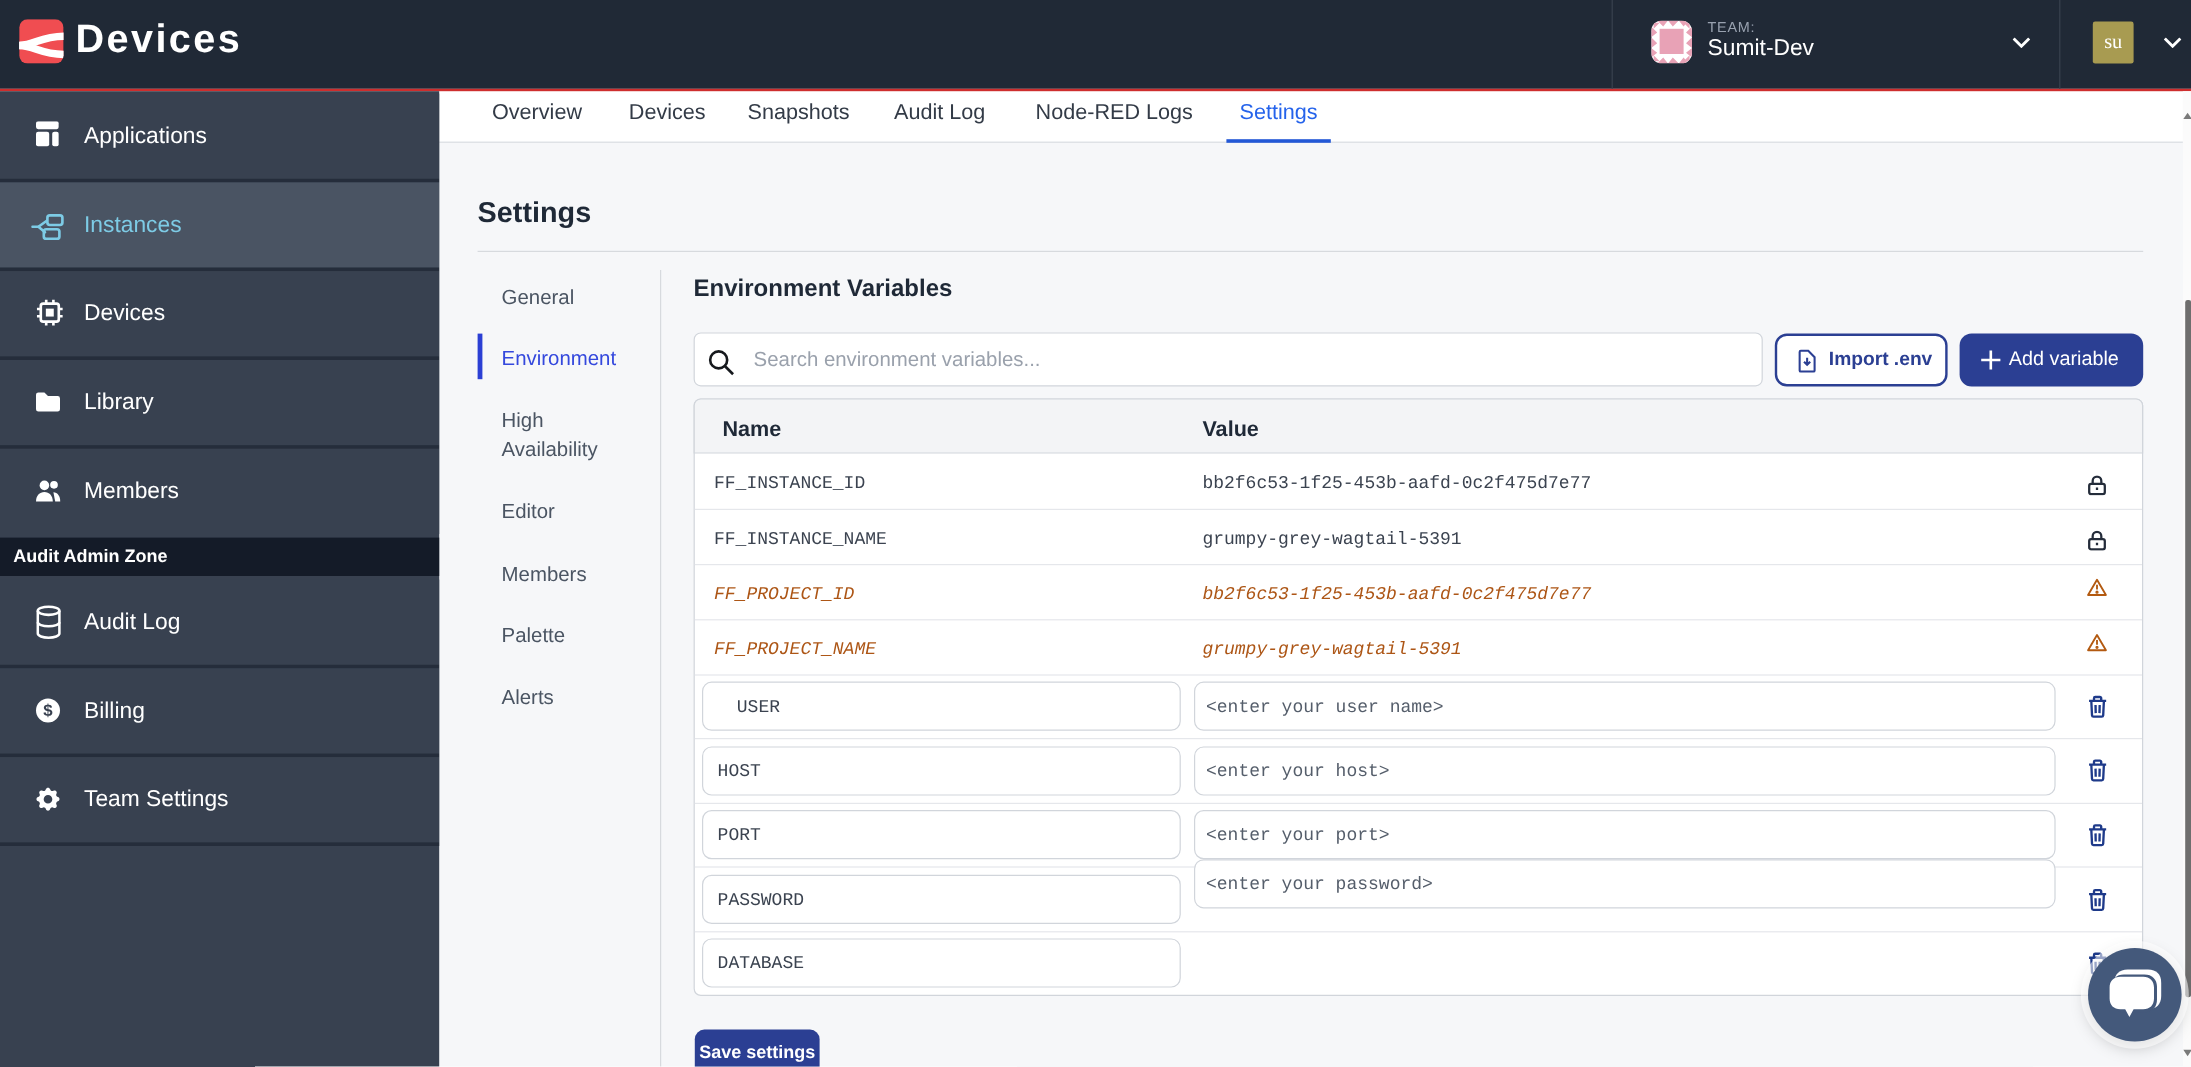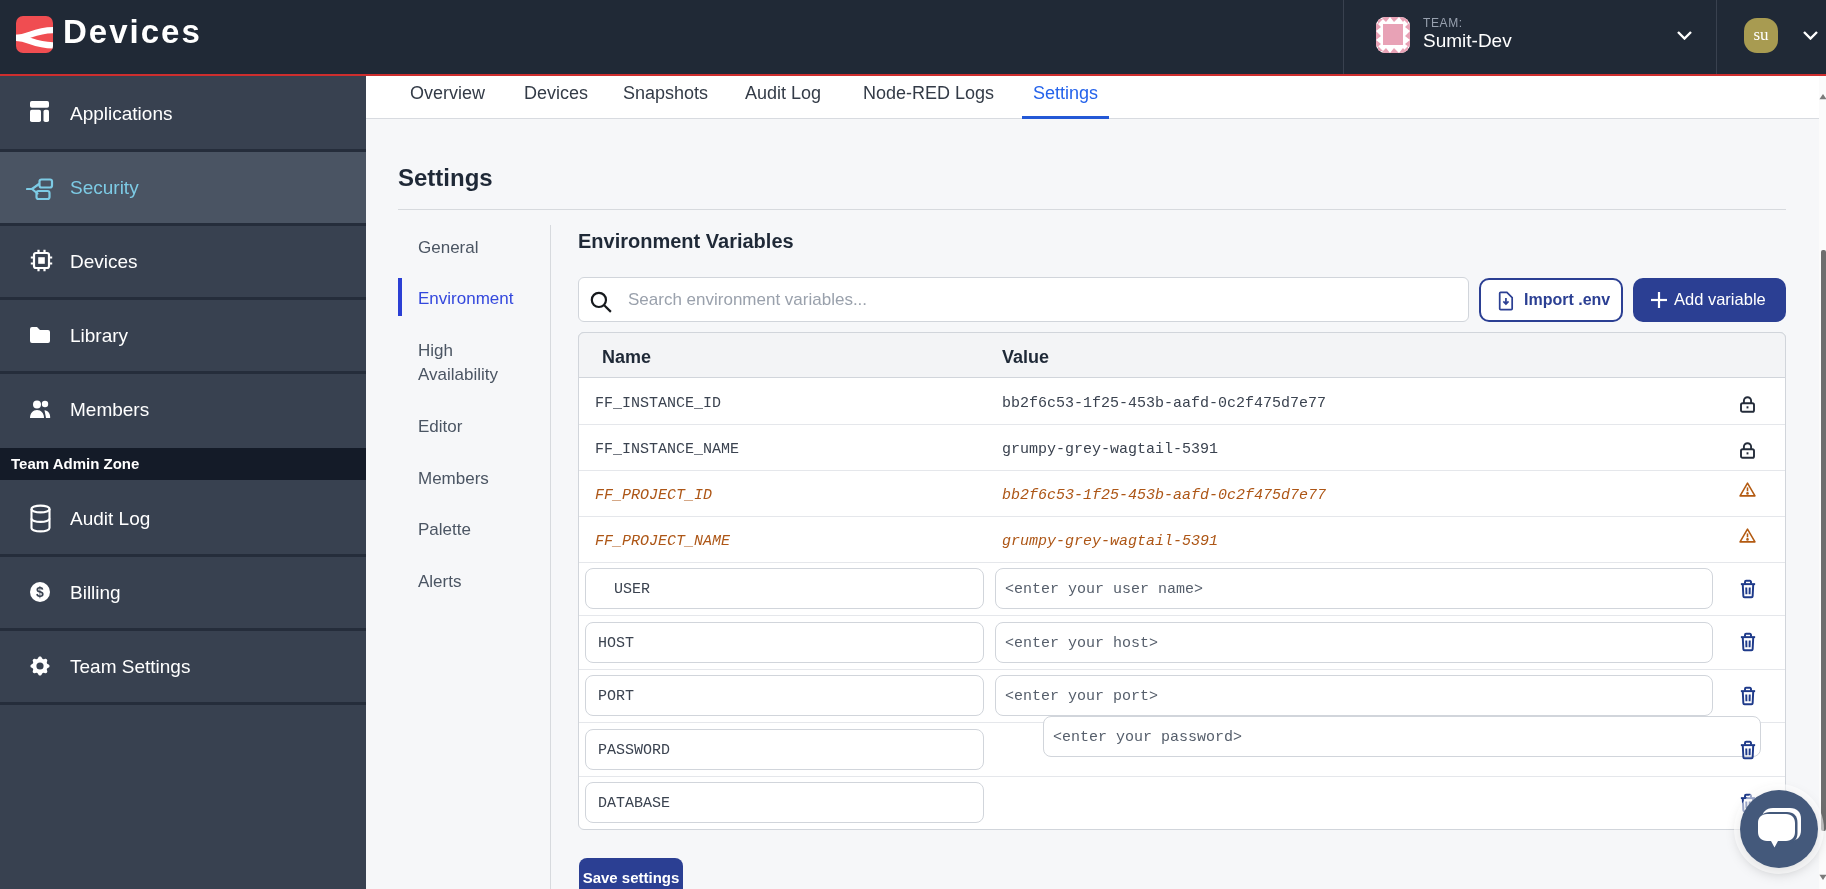--- a/index.html
+++ b/index.html
@@ -9,21 +9,21 @@
 #app { position:relative; width:1826px; height:889px; background:#f6f7f9; overflow:hidden; }
 
 #header { left:0; top:0; width:1826px; height:74px; background:#202936; }
 #redline { left:0; top:74px; width:1826px; height:2px; background:#ce2e2e; }
 #logo { left:16px; top:16px; width:37px; height:37px; background:transparent; }
 #logotext { left:63px; top:13px; font-size:33px; font-weight:bold; color:#fff; letter-spacing:2px; }
 .hdiv { top:0; width:1px; height:74px; background:#39414f; }
 #teamav { left:1376px; top:17px; width:34px; height:36px; border-radius:9px; overflow:hidden; }
 #teamlabel { left:1423px; top:16px; font-size:12px; color:#98a1af; letter-spacing:0.6px; }
 #teamname { left:1423px; top:30px; font-size:19px; color:#fff; }
-#userav { left:1744px; top:18px; width:34px; height:35px; border-radius:13px; background:#a89b51; color:#fff; font-family:"Liberation Serif",serif; font-size:17px; text-align:center; line-height:33px; }
+#userav { left:1744px; top:18px; width:34px; height:35px; border-radius:2px; background:#a89b51; color:#fff; font-family:"Liberation Serif",serif; font-size:17px; text-align:center; line-height:33px; }
 
 #sidebar { left:0; top:76px; width:366px; height:813px; background:#384150; }
 .navitem { position:absolute; left:0; width:366px; height:71px; background:#384150; }
 .navitem.active { background:#4a5463; }
 .navitem .nicon { position:absolute; left:28px; top:23px; width:24px; height:24px; }
 .navitem .nlabel { position:absolute; left:70px; top:0; height:71px; line-height:71px; font-size:19px; color:#fff; }
 .navitem.active .nlabel { color:#7dcbe5; }
 .navdiv { position:absolute; left:0; width:366px; height:3px; background:#252d3b; }
 #adminband { position:absolute; left:0; top:372px; width:366px; height:32px; background:#141b28; color:#fff; font-size:15px; font-weight:bold; line-height:32px; padding-left:11px; }
 
@@ -129,21 +129,21 @@
   <div class="abs inp inpname" style="top:568px;padding-left:28px;">USER</div>
   <div class="abs inp inpval" style="top:568px;">&lt;enter your user name&gt;</div>
   <div class="abs rowline" style="top:615px;"></div>
   <div class="abs inp inpname" style="top:622px;">HOST</div>
   <div class="abs inp inpval" style="top:622px;">&lt;enter your host&gt;</div>
   <div class="abs rowline" style="top:669px;"></div>
   <div class="abs inp inpname" style="top:675px;">PORT</div>
   <div class="abs inp inpval" style="top:675px;">&lt;enter your port&gt;</div>
   <div class="abs rowline" style="top:722px;"></div>
   <div class="abs inp inpname" style="top:729px;">PASSWORD</div>
-  <div class="abs inp inpval" style="top:716px;margin-left:48px;">&lt;enter your password&gt;</div>
+  <div class="abs inp inpval" style="top:716px;">&lt;enter your password&gt;</div>
   <div class="abs rowline" style="top:776px;"></div>
   <div class="abs inp inpname" style="top:782px;">DATABASE</div>
 
   <div class="abs" id="savebtn">Save settings</div>
 
   <div class="abs" id="header"></div>
   <div class="abs" id="redline"></div>
   <div class="abs" id="logo"></div>
   <svg class="abs" style="left:16px; top:16px;" width="37" height="37" viewBox="0 0 37 37">
     <defs>
@@ -195,21 +195,21 @@
       <div class="nlabel">Applications</div>
     </div>
     <div class="navdiv" style="top:73px;"></div>
     <div class="navitem active" style="top:76px;">
       <svg class="nicon" style="left:26px; top:25px; width:28px; height:24px;" viewBox="0 0 28 24" fill="none" stroke="#7dcbe5" stroke-width="2.2" stroke-linecap="round" stroke-linejoin="round">
         <path d="M1 12 H6 L13 7"></path>
         <rect x="13.5" y="2.5" width="12.5" height="8" rx="2"></rect>
         <path d="M6 12 L11.5 16.5"></path>
         <rect x="10.5" y="14" width="13" height="8" rx="2"></rect>
       </svg>
-      <div class="nlabel">Security</div>
+      <div class="nlabel">Instances</div>
     </div>
     <div class="navdiv" style="top:147px;"></div>
     <div class="navitem" style="top:150px;">
       <svg class="nicon" style="left:29px; top:22px; width:25px; height:25px;" viewBox="0 0 25 25" fill="none" stroke="#fff" stroke-width="2.2">
         <rect x="5" y="5" width="15" height="15" rx="2"></rect>
         <rect x="9.2" y="9.2" width="6.6" height="6.6" fill="#fff" stroke="none"></rect>
         <path d="M9.5 5 V1.8 M15.5 5 V1.8 M9.5 23.2 V20 M15.5 23.2 V20 M5 9.5 H1.8 M5 15.5 H1.8 M23.2 9.5 H20 M23.2 15.5 H20"></path>
       </svg>
       <div class="nlabel">Devices</div>
     </div>
@@ -223,21 +223,21 @@
     <div class="navdiv" style="top:295px;"></div>
     <div class="navitem" style="top:298px;">
       <svg class="nicon" viewBox="0 0 24 24" fill="#fff">
         <circle cx="9" cy="7.5" r="4"></circle>
         <path d="M2 21 c0 -5 3 -8 7 -8 s7 3 7 8 Z"></path>
         <circle cx="17" cy="7" r="3.2"></circle>
         <path d="M16.5 13.2 c3.5 0.3 5.7 3 5.7 7.8 h-4.2"></path>
       </svg>
       <div class="nlabel">Members</div>
     </div>
-    <div id="adminband">Team Admin Zone</div>
+    <div id="adminband">Audit Admin Zone</div>
     <div class="navitem" style="top:407px;">
       <svg class="nicon" style="left:29px; top:21px; width:23px; height:29px;" viewBox="0 0 23 29" fill="none" stroke="#fff" stroke-width="2.1">
         <ellipse cx="11.5" cy="5" rx="9" ry="3.4"></ellipse>
         <path d="M2.5 5 V24 c0 1.9 4 3.4 9 3.4 s9 -1.5 9 -3.4 V5"></path>
         <path d="M2.5 14.5 c0 1.9 4 3.4 9 3.4 s9 -1.5 9 -3.4"></path>
       </svg>
       <div class="nlabel">Audit Log</div>
     </div>
     <div class="navdiv" style="top:478px;"></div>
     <div class="navitem" style="top:481px;">

